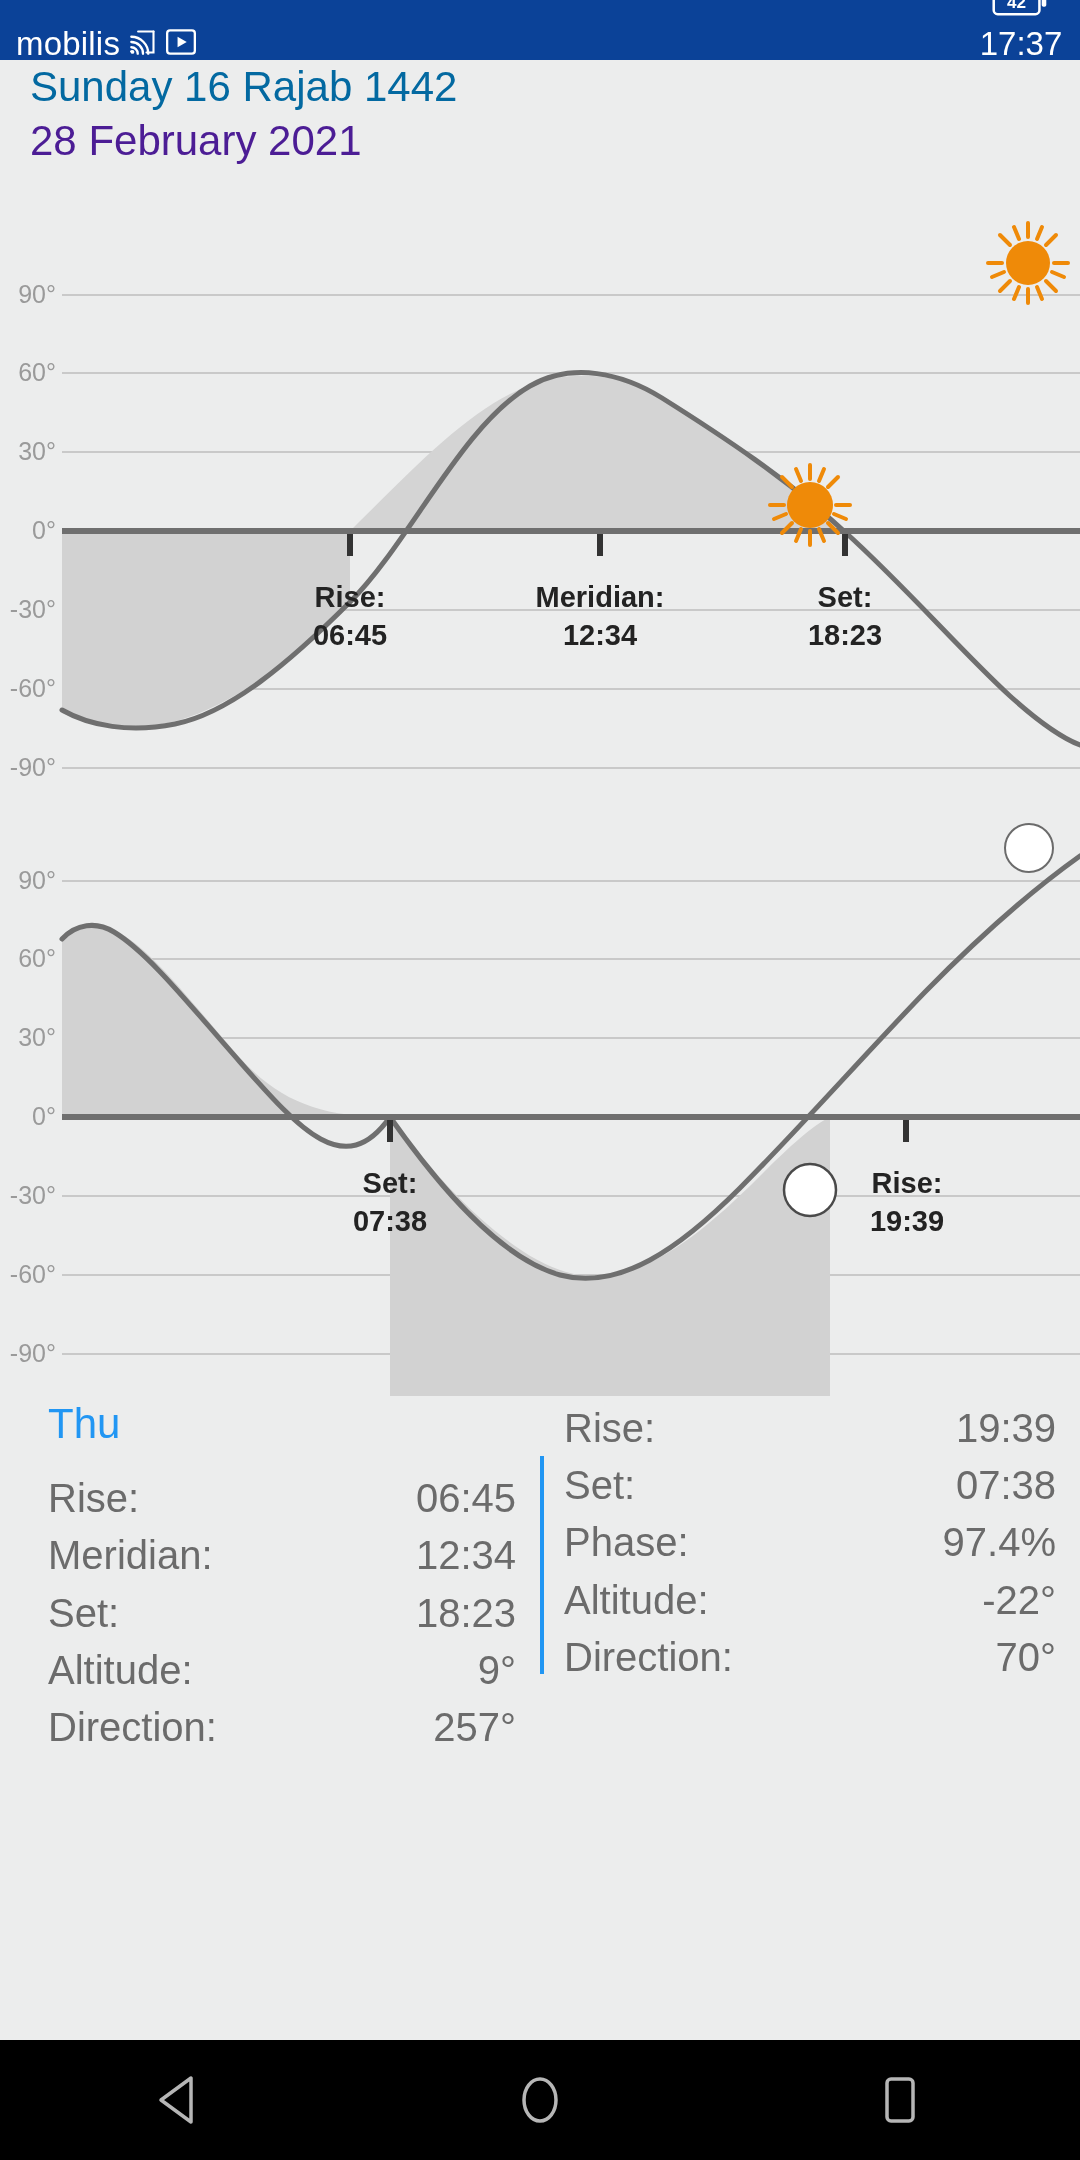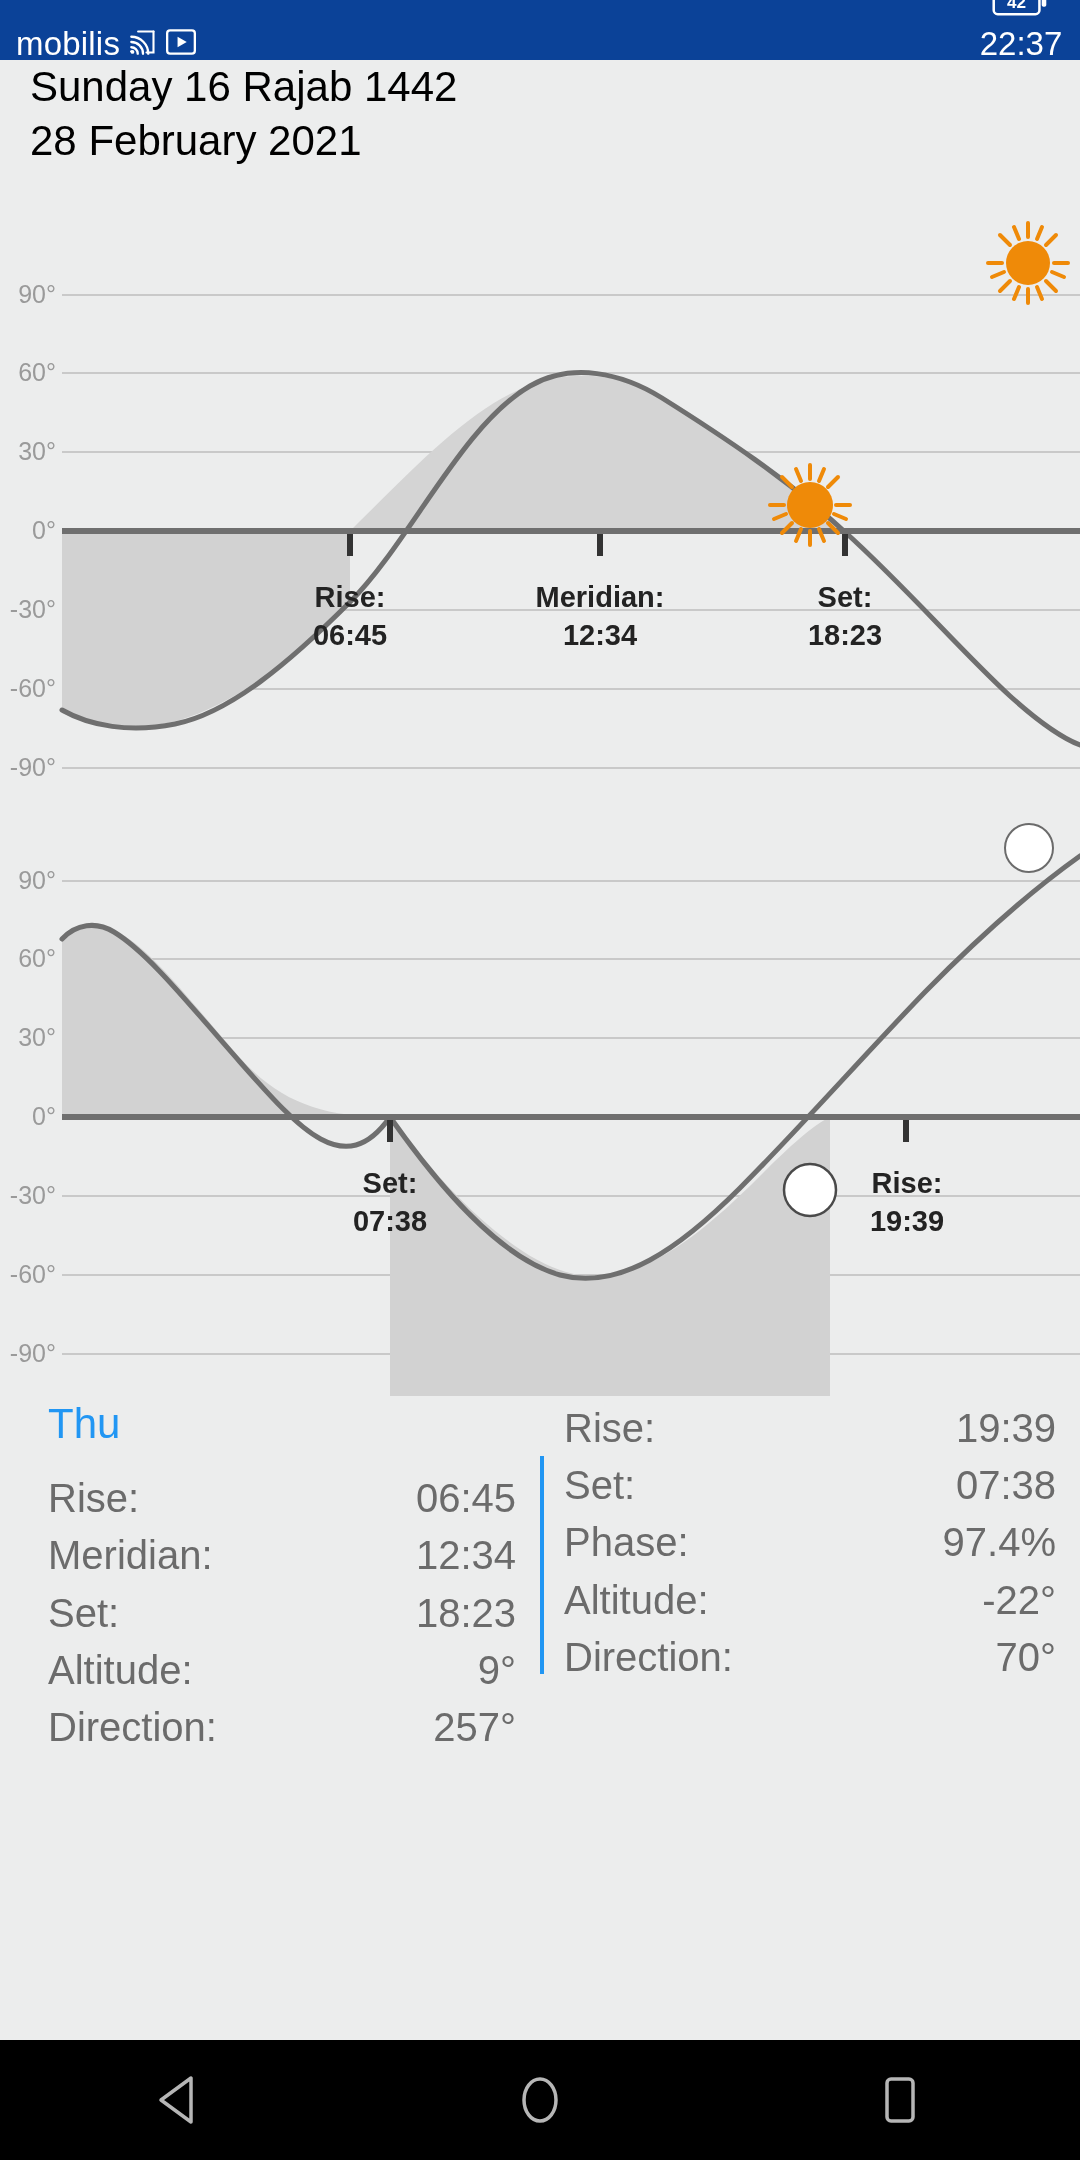--- a/index.html
+++ b/index.html
@@ -22,25 +22,25 @@
   .carrier { font-size: 33px; letter-spacing: .2px; line-height: 1; }
   .sb-right { display: flex; align-items: center; gap: 10px; flex-direction: column; }
   .netspeed { font-size: 31px; line-height: 1; }
   .clock { font-size: 33px; line-height: 1; margin-left: 2px; }
   .icon-sv { display: inline-block; vertical-align: middle; }
   .batt-wrap { display: flex; align-items: center; font-weight: bold; }
 
   
   .dates { position: absolute; left: 30px; top: 60px; }
   .date-hijri {
-    color: #000000; font-size: 42px; line-height: 1.28; font-weight: 400;
+    color: #0369a1; font-size: 42px; line-height: 1.28; font-weight: 400;
     white-space: nowrap;
   }
   .date-greg {
-    color: #000000; font-size: 42px; line-height: 1.28; font-weight: 400;
+    color: #4c1d95; font-size: 42px; line-height: 1.28; font-weight: 400;
     white-space: nowrap;
   }
 
   
   .chart { position: absolute; left: 0; width: 1080px; }
   #sun-chart  { top: 210px; height: 600px; }
   #moon-chart { top: 796px; height: 600px; }
   .chart svg { display: block; width: 1080px; height: 600px; }
 
   .axis-label {
@@ -142,21 +142,21 @@
           <rect x="24" y="0" width="4.5" height="26" opacity=".85"></rect>
         </svg>
       </span>
       <span class="batt-wrap">
         <svg width="56" height="32" viewBox="0 0 48 28">
           <rect x="1" y="2.5" width="40" height="23" rx="3.5" fill="none" stroke="#fff" stroke-width="2.2"></rect>
           <rect x="43" y="9" width="4" height="10" rx="1.6" fill="#fff"></rect>
           <text x="21" y="20" text-anchor="middle" font-family="Liberation Sans, sans-serif" font-size="15" fill="#fff">42</text>
         </svg>
       </span>
-      <span class="clock">22:37</span>
+      <span class="clock">17:37</span>
     </div>
   </div>
 
   <div class="dates">
     <div class="date-hijri">Sunday 16 Rajab 1442</div>
     <div class="date-greg">28 February 2021</div>
   </div>
 
   <div class="chart" id="sun-chart">
     <svg viewBox="0 0 1080 600">

